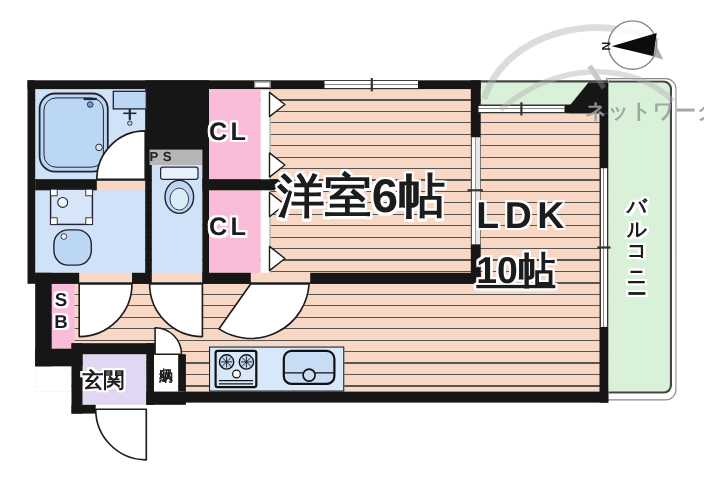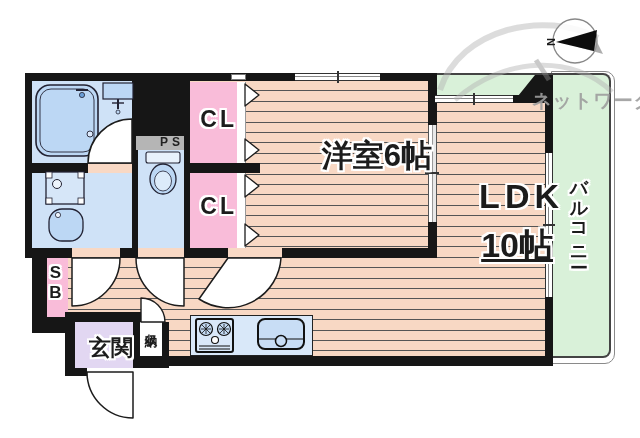--- a/index.html
+++ b/index.html
@@ -4,21 +4,21 @@
 <style>
   html,body{margin:0;padding:0;background:#fff;}
   #stage{position:relative;width:640px;height:438px;background:#fff;overflow:hidden;
          font-family:"Liberation Sans","DejaVu Sans",sans-serif;}
   .abs{position:absolute;}
   .wall{position:absolute;background:var(--wall,#161616);}
   .floor{position:absolute;background:repeating-linear-gradient(180deg,var(--floor,#f8d8c4) 0 9.3px,var(--floor_line,#555) 9.3px 10.4px);}
   .water{position:absolute;background:var(--water_blue,#cfe2f7);}
   .pink{position:absolute;background:var(--closet_pink,#f9bcd9);}
   .whitebox{position:absolute;background:#fff;}
-  .lbl{position:absolute;font-weight:bold;color:#1c1c1c;white-space:nowrap;text-align:right;
+  .lbl{position:absolute;font-weight:bold;color:#1c1c1c;white-space:nowrap;text-align:left;
        text-shadow:-2px -2px 0 #fff,2px -2px 0 #fff,-2px 2px 0 #fff,2px 2px 0 #fff,
                    -2px 0 0 #fff,2px 0 0 #fff,0 -2px 0 #fff,0 2px 0 #fff;}
   .vert{writing-mode:vertical-rl;text-orientation:upright;}
   .win-h{position:absolute;background:linear-gradient(180deg,#333 0 1px,#fff 1px 3.5px,#888 3.5px 4.5px,#fff 4.5px 7px,#333 7px 8px);}
   .win-v{position:absolute;background:linear-gradient(90deg,#333 0 1px,#fff 1px 3.5px,#888 3.5px 4.5px,#fff 4.5px 7px,#333 7px 8px);}
   .tick{position:absolute;background:#333;}
   svg{position:absolute;left:0;top:0;pointer-events:none;}
 </style>
 </head>
 <body>
@@ -162,25 +162,25 @@
     </g>
 
     <g>
       <circle cx="575" cy="41" r="22" fill="rgba(255,255,255,0.85)" stroke="#888" stroke-width="1.3"></circle>
       <polygon points="594,36 603,54 578,47" fill="#999" opacity="0.8"></polygon>
       <polygon points="556,42 597,30 594,51" fill="#0c0c0c"></polygon>
       <text x="551" y="46" font-size="11" font-weight="bold" fill="#1c1c1c" text-anchor="middle" transform="rotate(90 551 42)" font-family="Liberation Sans, DejaVu Sans, sans-serif">N</text>
     </g>
   </svg>
 
-  <div class="lbl" style="left:252px;top:135px;width:180px;font-size:31px;">洋室6帖</div>
+  <div class="lbl" style="left:252px;top:150px;width:180px;font-size:43px;">洋室6帖</div>
   <div class="lbl" style="left:433px;top:177px;width:131px;font-size:34px;letter-spacing:5px;">LDK</div>
   <div class="lbl" style="left:433px;top:223px;width:120px;font-size:34px;text-decoration:underline;">10帖</div>
   <div class="lbl vert" style="left:567px;top:167px;font-size:18px;letter-spacing:2px;">バルコニー</div>
   <div class="lbl" style="left:190px;top:106px;width:47px;font-size:23px;letter-spacing:3px;">CL</div>
   <div class="lbl" style="left:190px;top:193px;width:47px;font-size:23px;letter-spacing:3px;">CL</div>
   <div class="lbl" style="left:136px;top:135px;width:48px;font-size:12px;letter-spacing:4px;text-shadow:none;color:#222;">PS</div>
   <div class="lbl vert" style="left:45px;top:263px;font-size:17px;letter-spacing:1px;">SB</div>
-  <div class="lbl" style="left:75px;top:333px;width:58px;font-size:22px;">玄関</div>
+  <div class="lbl" style="left:75px;top:333px;width:58px;font-size:19px;">玄関</div>
   <div class="lbl vert" style="left:142px;top:324px;font-size:12.5px;letter-spacing:1px;">収納</div>
 
   <div class="abs" style="left:532px;top:88px;font-size:19px;font-weight:bold;color:#9e9e9e;letter-spacing:1px;opacity:0.9;white-space:nowrap;">ネットワーク</div>
 </div>
 
 </body></html>

